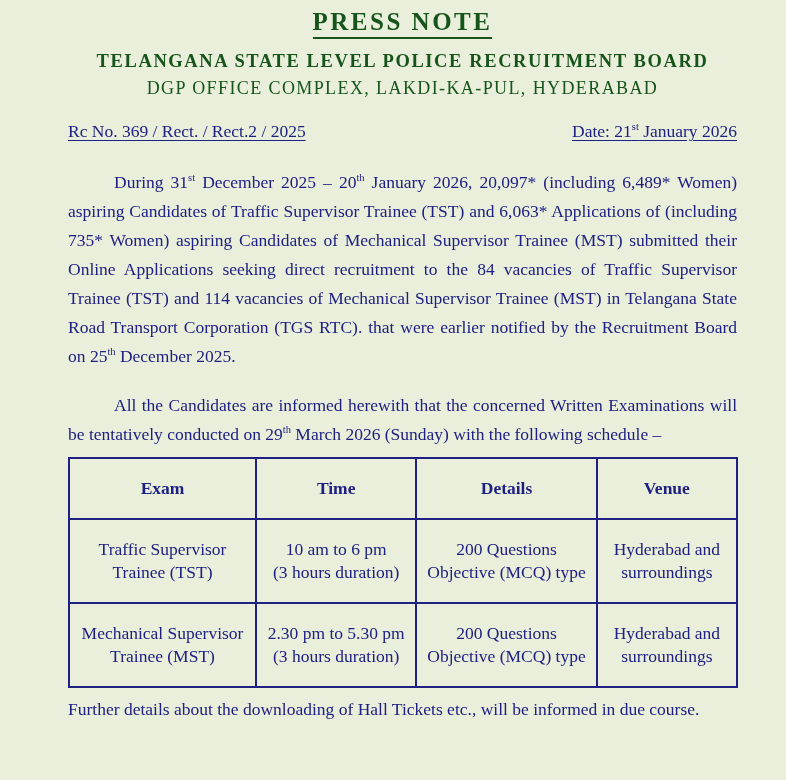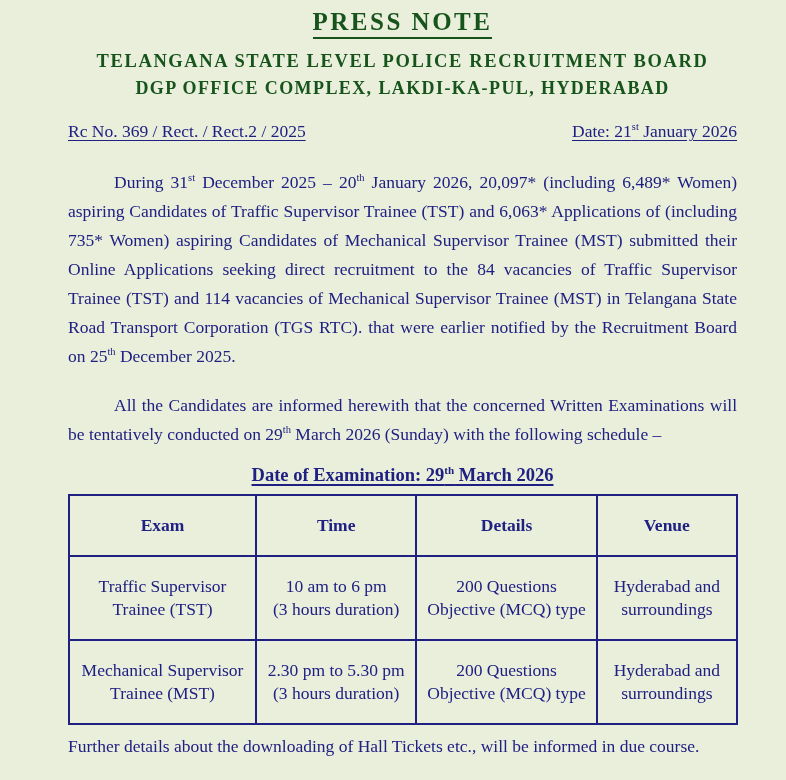--- a/index.html
+++ b/index.html
@@ -45,21 +45,21 @@
     color: var(--green);
     font-size: 18.5px;
     font-weight: bold;
     letter-spacing: 1.6px;
   }
   .org-line2 {
     margin-top: 6px;
     text-align: center;
     color: var(--green);
     font-size: 18px;
-    font-weight: bold;
+    font-weight: normal;
     letter-spacing: 1.4px;
   }
   .ref-row {
     margin-top: 22px;
     display: flex;
     justify-content: space-between;
     align-items: baseline;
     font-size: 17.5px;
   }
   .ref-row span {
@@ -134,21 +134,20 @@
   <div class="ref-row">
     <span>Rc No. 369 / Rect. / Rect.2 / 2025</span>
     <span>Date: 21<sup>st</sup> January 2026</span>
   </div>
 
   <p class="body-para">During 31<sup>st</sup> December 2025 – 20<sup>th</sup> January 2026,  20,097* (including 6,489* Women) aspiring Candidates of Traffic Supervisor Trainee (TST)  and 6,063* Applications of (including 735* Women) aspiring Candidates of Mechanical Supervisor Trainee (MST)  submitted their Online Applications seeking direct recruitment to the 84 vacancies of Traffic Supervisor Trainee (TST)  and 114 vacancies of Mechanical Supervisor Trainee (MST)  in Telangana State Road Transport Corporation (TGS RTC). that were earlier notified by the Recruitment Board on 25<sup>th</sup> December 2025.</p>
 
 
   <p class="body-para para-schedule">All the Candidates are informed herewith that the concerned Written Examinations will be tentatively conducted on 29<sup>th</sup> March 2026 (Sunday) with the following schedule –</p>
 
-  <div class="exam-date-heading">Date of Examination: 29<sup>th</sup> March 2026</div>
 
   <table class="exam-table">
     <thead>
       <tr>
         <th class="col-exam">Exam</th>
         <th class="col-time">Time</th>
         <th class="col-details">Details</th>
         <th class="col-venue">Venue</th>
       </tr>
     </thead>

